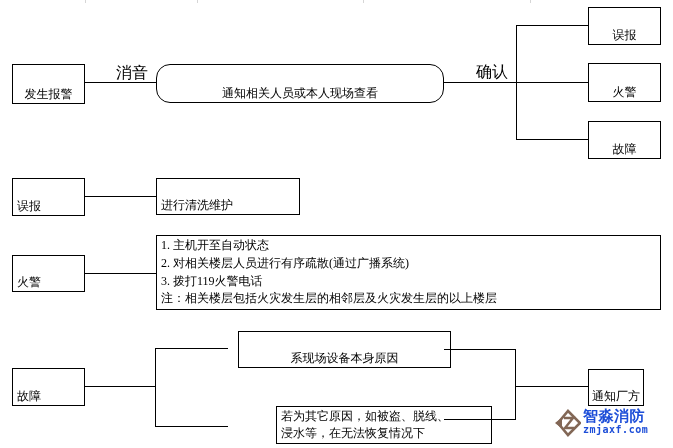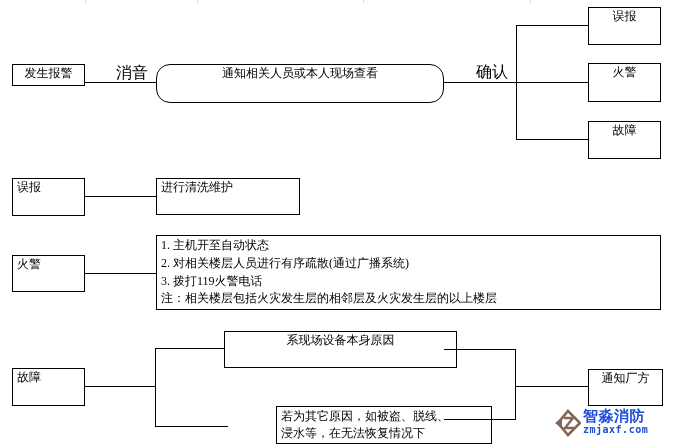--- a/index.html
+++ b/index.html
@@ -12,21 +12,21 @@
     font-size: 12px;
     color: #000000;
     overflow: hidden;
   }
   .box {
     position: absolute;
     box-sizing: border-box;
     border: 1.5px solid #000000;
     background: #ffffff;
     display: flex;
-    align-items: flex-start;
+    align-items: flex-end;
   }
   .box.center { justify-content: center; text-align: center; }
   .box.left   { justify-content: flex-start; padding-left: 4px; text-align: left; }
   .line-h {
     position: absolute;
     height: 1px;
     background: #000000;
   }
   .line-v {
     position: absolute;
@@ -90,21 +90,21 @@
 </head>
 <body>
 
 <div id="stage">
 
   <div class="tick" style="left:85px"></div>
   <div class="tick" style="left:197px"></div>
   <div class="tick" style="left:363px"></div>
   <div class="tick" style="left:530px"></div>
 
-  <div class="box center" style="left:12px; top:64px; width:73px; height:22px;">
+  <div class="box center" style="left:12px; top:64px; width:73px; height:40px;">
     <span>发生报警</span>
   </div>
 
   <div class="line-h" style="left:85px; top:82px; width:71px;"></div>
   <div class="edge-label" style="left:92px; top:66px;">消音</div>
 
   <div class="box center" style="left:156px; top:64px; width:288px; height:39px;border-radius:14px;">
     <span>通知相关人员或本人现场查看</span>
   </div>
 
@@ -146,35 +146,35 @@
   </div>
 
   <div class="box left" style="left:12px; top:368px; width:73px; height:38px;">
     <span>故障</span>
   </div>
   <div class="line-h" style="left:85px; top:386px; width:71px;"></div>
   <div class="line-v" style="left:155px; top:348px; height:79px;"></div>
   <div class="line-h" style="left:155px; top:348px; width:73px;"></div>
   <div class="line-h" style="left:155px; top:426px; width:73px;"></div>
 
-  <div class="box center" style="left:224px; top:331px; width:233px; height:37px;">
+  <div class="box center" style="left:238px; top:331px; width:213px; height:37px;">
     <span>系现场设备本身原因</span>
   </div>
 
   <div class="multiline-box" style="left:228px; top:406px; width:216px; height:38px;margin-left:48px;">
     <div class="case-line">若为其它原因，如被盗、脱线、</div>
     <div class="case-line">浸水等，在无法恢复情况下</div>
   </div>
 
   <div class="line-h" style="left:444px; top:349px; width:72px;"></div>
   <div class="line-h" style="left:444px; top:419px; width:72px;"></div>
   <div class="line-v" style="left:515px; top:349px; height:71px;"></div>
   <div class="line-h" style="left:515px; top:386px; width:73px;"></div>
 
-  <div class="box center" style="left:588px; top:369px; width:75px; height:37px;">
+  <div class="box center" style="left:588px; top:369px; width:56px; height:37px;">
     <span>通知厂方</span>
   </div>
 
   <div id="logo">
     <span>
       <svg width="27" height="30" viewBox="0 0 27 30">
         <polygon points="1,15 8,9.5 8,20.5" fill="#826756"></polygon>
         <polygon points="14,3 26,15 14,27 4,15" fill="none" stroke="#826756" stroke-width="2.6"></polygon>
         <polyline points="10,10 19,10 11,20 20,20" fill="none" stroke="#826756" stroke-width="2.4"></polyline>
       </svg>

